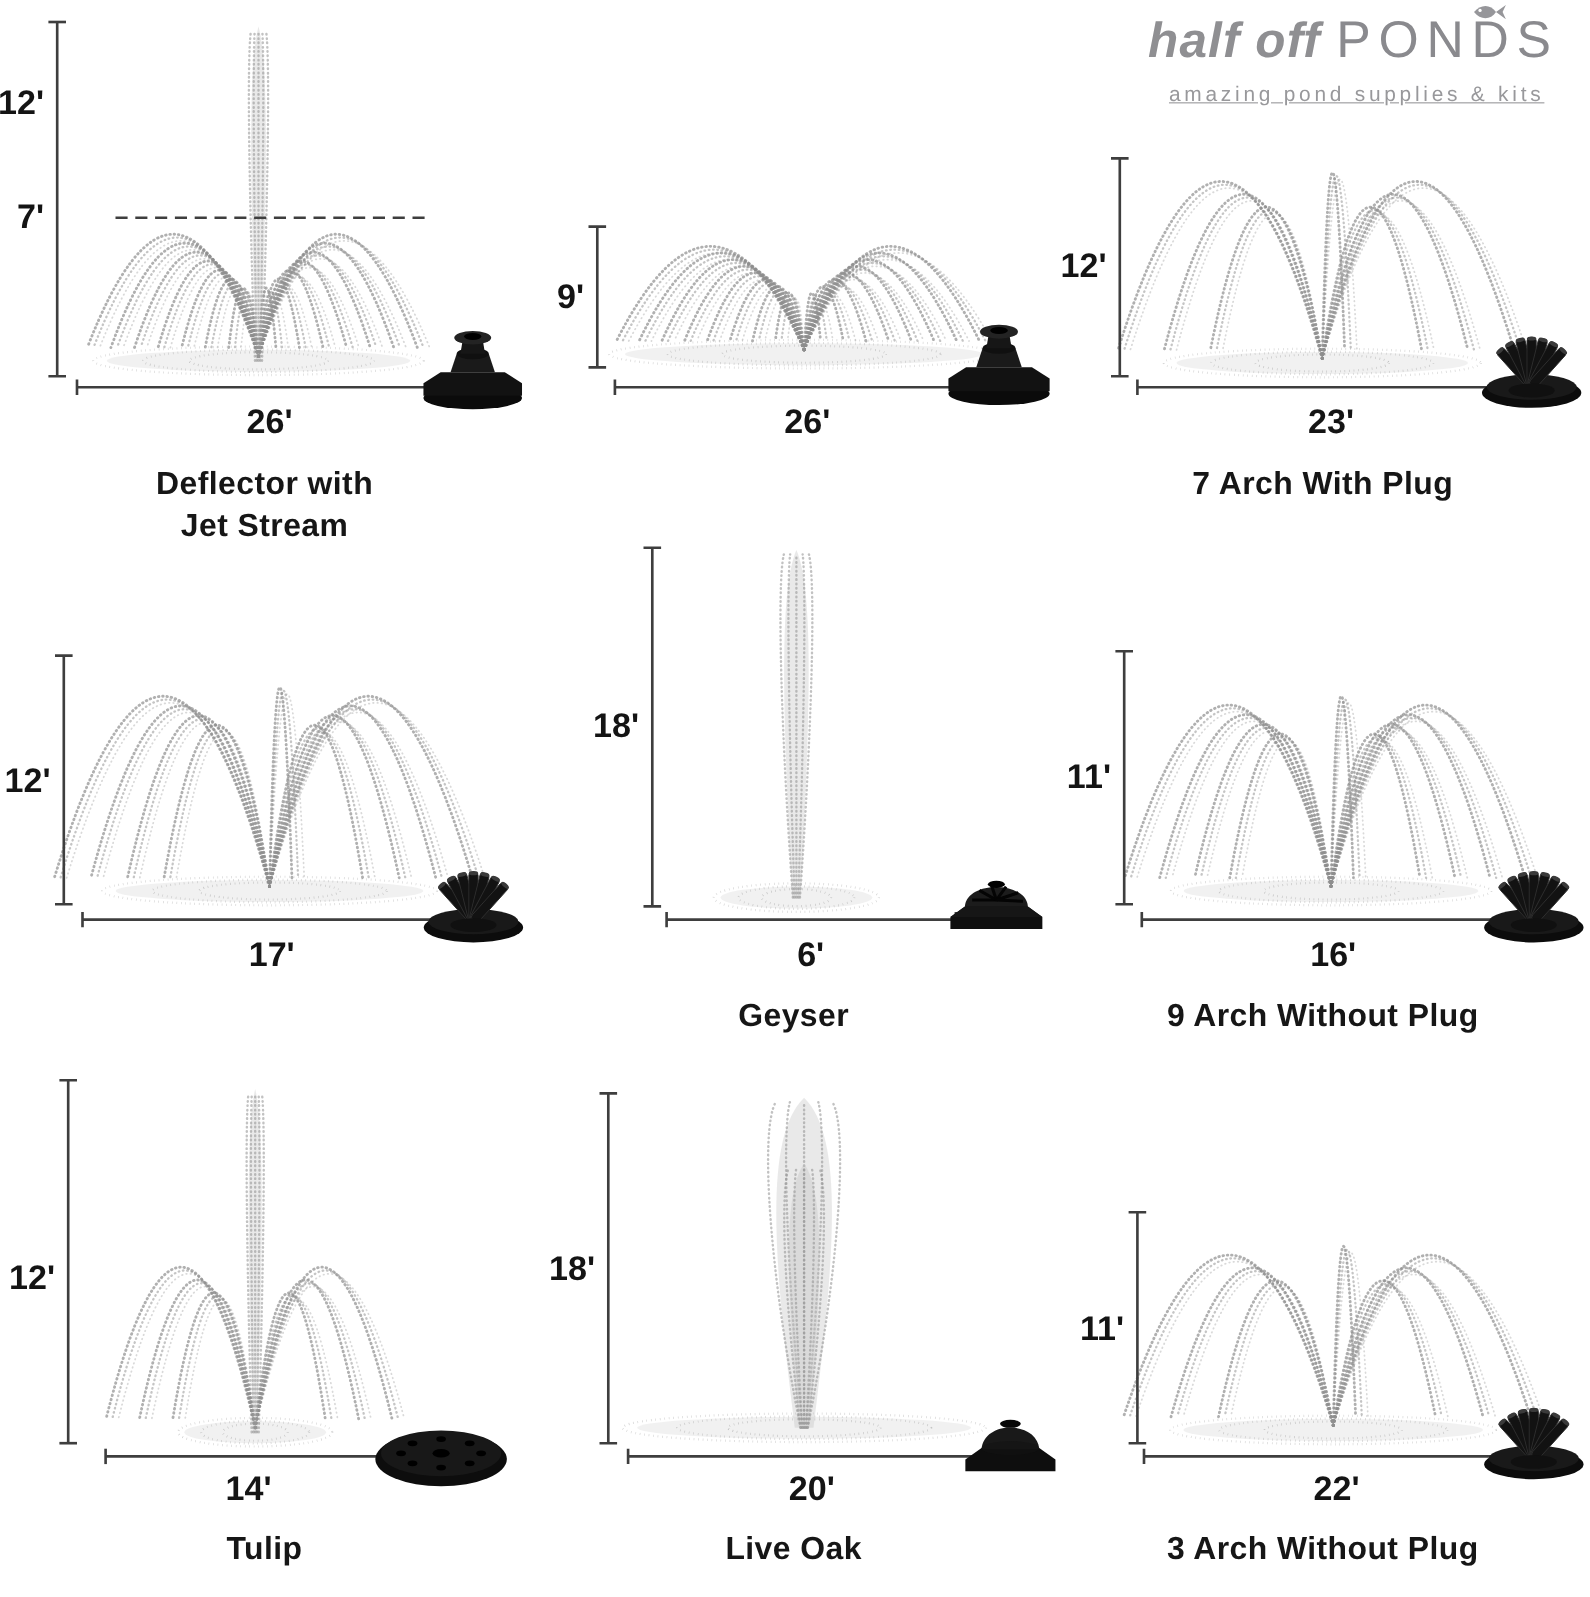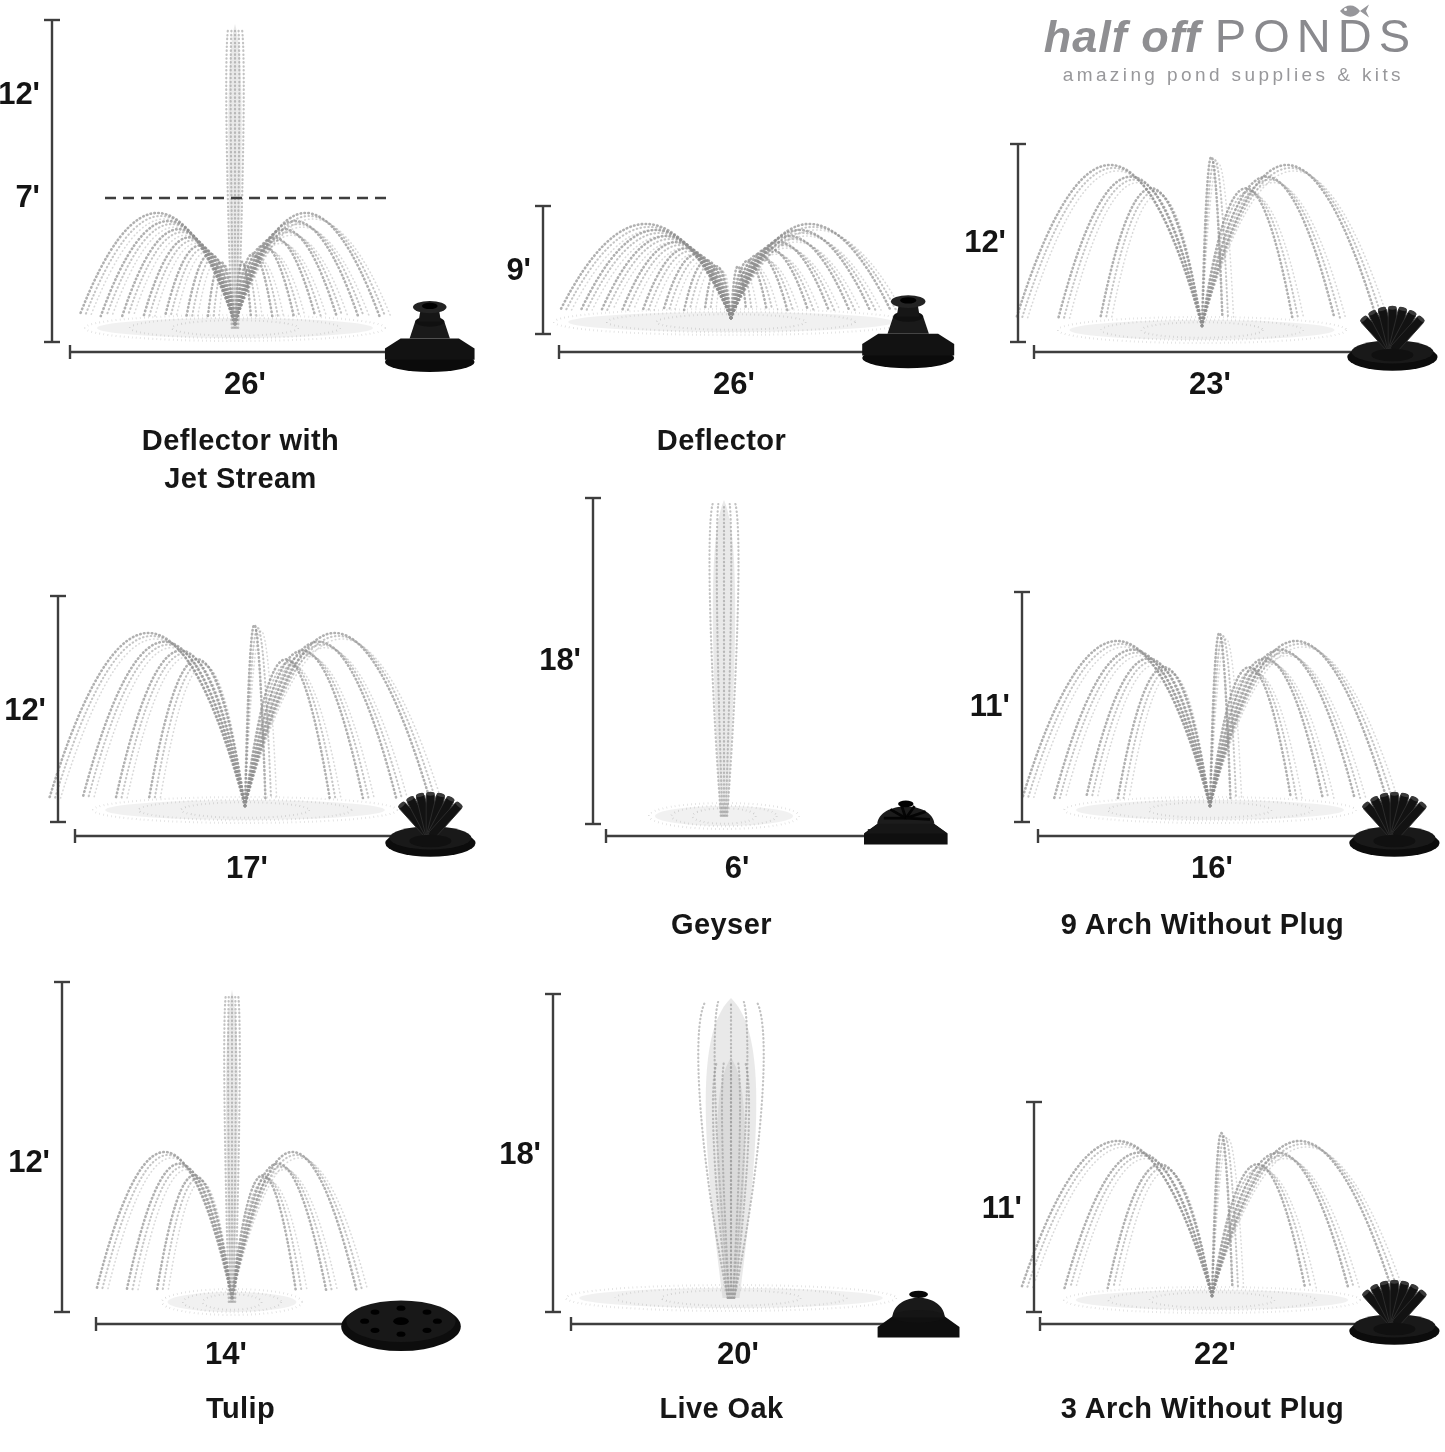--- a/index.html
+++ b/index.html
@@ -18,21 +18,21 @@
   }
   .brand-line { white-space: nowrap; position: relative; padding-right: 6px; }
   .brand-light {
     font-size: 45px; font-weight: 700; font-style: italic;
     letter-spacing: 1px; margin-right: 14px; color: #8f8f92;
   }
   .brand-strong {
     font-size: 47px; font-weight: 400; letter-spacing: 7px; color: #8a8a8e; text-align: right;
   }
   .brand-tagline {
-    margin-top: 1px; font-size: 19px; letter-spacing: 3.4px; color: #98989b;
+    margin-top: 13px; font-size: 19px; letter-spacing: 3.4px; color: #98989b; text-decoration: underline;
   }
   .fish { position: absolute; top: -8px; right: 50px; }
 
   
   .grid {
     display: grid;
     grid-template-columns: repeat(3, 481px);
     grid-template-rows: repeat(3, 484px);
   }
   .cell { position: relative; width: 481px; height: 484px; }
@@ -226,21 +226,20 @@
         <g class="nozzle" transform="translate(372,282) scale(1.15)">
             <ellipse cx="48" cy="66" rx="40" ry="9" fill="#0b0b0b"></ellipse>
             <polygon points="8,54 22,45 74,45 88,54 88,64 8,64" fill="#121212"></polygon>
             <path d="M30 45 L35 30 L61 30 L66 45 Z" fill="#1a1a1a"></path>
             <ellipse cx="48" cy="30" rx="13" ry="4.5" fill="#101010"></ellipse>
             <path d="M38 30 L40 18 L56 18 L58 30 Z" fill="#161616"></path>
             <ellipse cx="48" cy="17" rx="15" ry="5.5" fill="#232323"></ellipse>
             <ellipse cx="48" cy="16" rx="7" ry="2.8" fill="#000000"></ellipse>
           </g>
       </svg>
-      <div class="cell-name">Deflector</div>
     </div>
 
     <div class="cell">
       <svg class="scene" viewBox="0 0 481 424">
         <g class="spray">
             <ellipse cx="240" cy="330" rx="132.48000000000002" ry="10" fill="#c7c7c7" opacity="0.25"></ellipse>
             <ellipse cx="240" cy="330" rx="144" ry="13" fill="none" stroke="#9a9a9a" stroke-width="2" stroke-dasharray="0.5 3.6" opacity="0.5"></ellipse>
             <ellipse cx="240" cy="330" rx="100.8" ry="10.3" fill="none" stroke="#9a9a9a" stroke-width="2" stroke-dasharray="0.5 3.6" opacity="0.55"></ellipse>
             <ellipse cx="240" cy="330" rx="60.48" ry="7.779999999999999" fill="none" stroke="#9a9a9a" stroke-width="2" stroke-dasharray="0.5 3.6" opacity="0.6"></ellipse>
             <path d="M 240 326 Q 248.22 -8 260.4 318" fill="none" stroke="#8f8f8f" stroke-width="2.6" stroke-linecap="round" stroke-dasharray="0.5 3.4" opacity="0.7"></path>
@@ -304,20 +303,21 @@
               <rect x="44" y="14" width="8" height="42" rx="3" fill="#121212" stroke="#2e2e2e" stroke-width="0.8"></rect>
               <ellipse cx="48" cy="15" rx="4" ry="1.8" fill="#3a3a3a"></ellipse>
             </g>
             <g transform="rotate(42 48 56)">
               <rect x="44" y="14" width="8" height="42" rx="3" fill="#121212" stroke="#2e2e2e" stroke-width="0.8"></rect>
               <ellipse cx="48" cy="15" rx="4" ry="1.8" fill="#3a3a3a"></ellipse>
             </g>
             <ellipse cx="48" cy="60" rx="20" ry="6" fill="#101010"></ellipse>
           </g>
       </svg>
+      <div class="cell-name">7 Arch With Plug</div>
     </div>
 
     <div class="cell">
       <svg class="scene" viewBox="0 0 481 424">
         <g class="spray">
             <ellipse cx="245" cy="326" rx="139.84" ry="10" fill="#c7c7c7" opacity="0.25"></ellipse>
             <ellipse cx="245" cy="326" rx="152" ry="13" fill="none" stroke="#9a9a9a" stroke-width="2" stroke-dasharray="0.5 3.6" opacity="0.5"></ellipse>
             <ellipse cx="245" cy="326" rx="106.39999999999999" ry="10.3" fill="none" stroke="#9a9a9a" stroke-width="2" stroke-dasharray="0.5 3.6" opacity="0.55"></ellipse>
             <ellipse cx="245" cy="326" rx="63.839999999999996" ry="7.779999999999999" fill="none" stroke="#9a9a9a" stroke-width="2" stroke-dasharray="0.5 3.6" opacity="0.6"></ellipse>
             <path d="M 245 322 Q 253.22000000000003 -36 265.4 314" fill="none" stroke="#8f8f8f" stroke-width="2.6" stroke-linecap="round" stroke-dasharray="0.5 3.4" opacity="0.7"></path>

